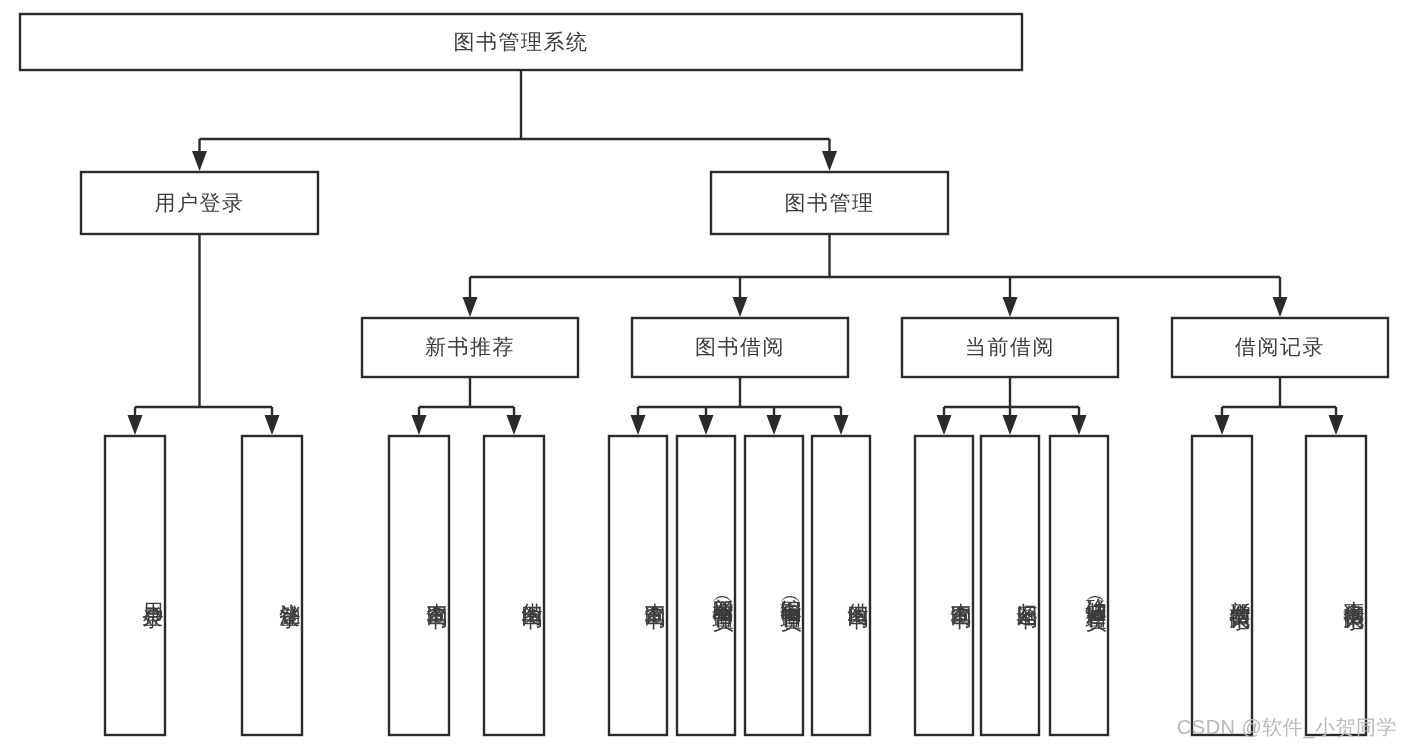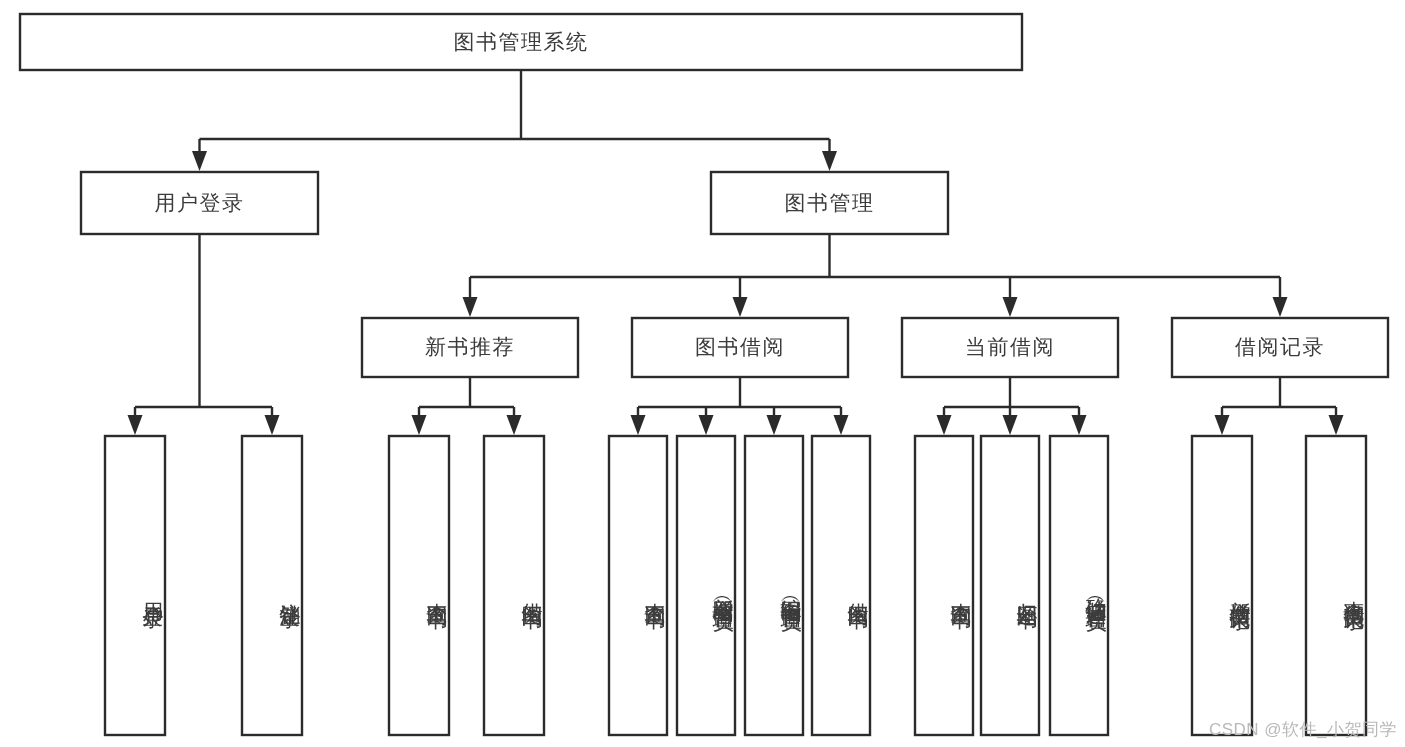--- a/index.html
+++ b/index.html
@@ -61,21 +61,21 @@
     color: #3c3c3c;
     letter-spacing: 2px;
     white-space: nowrap;
     font-family: "Liberation Sans", "DejaVu Sans", sans-serif;
     pointer-events: none;
   }
   .watermark {
     position: absolute;
     right: 8px;
     bottom: 8px;
-    font-size: 17px;
+    font-size: 20px;
     color: #b9b9b9;
     font-family: "Liberation Sans", "DejaVu Sans", sans-serif;
     letter-spacing: 0.5px;
     white-space: nowrap;
   }
 </style>
 </head>
 <body>
 
 <div id="diagram-root">

